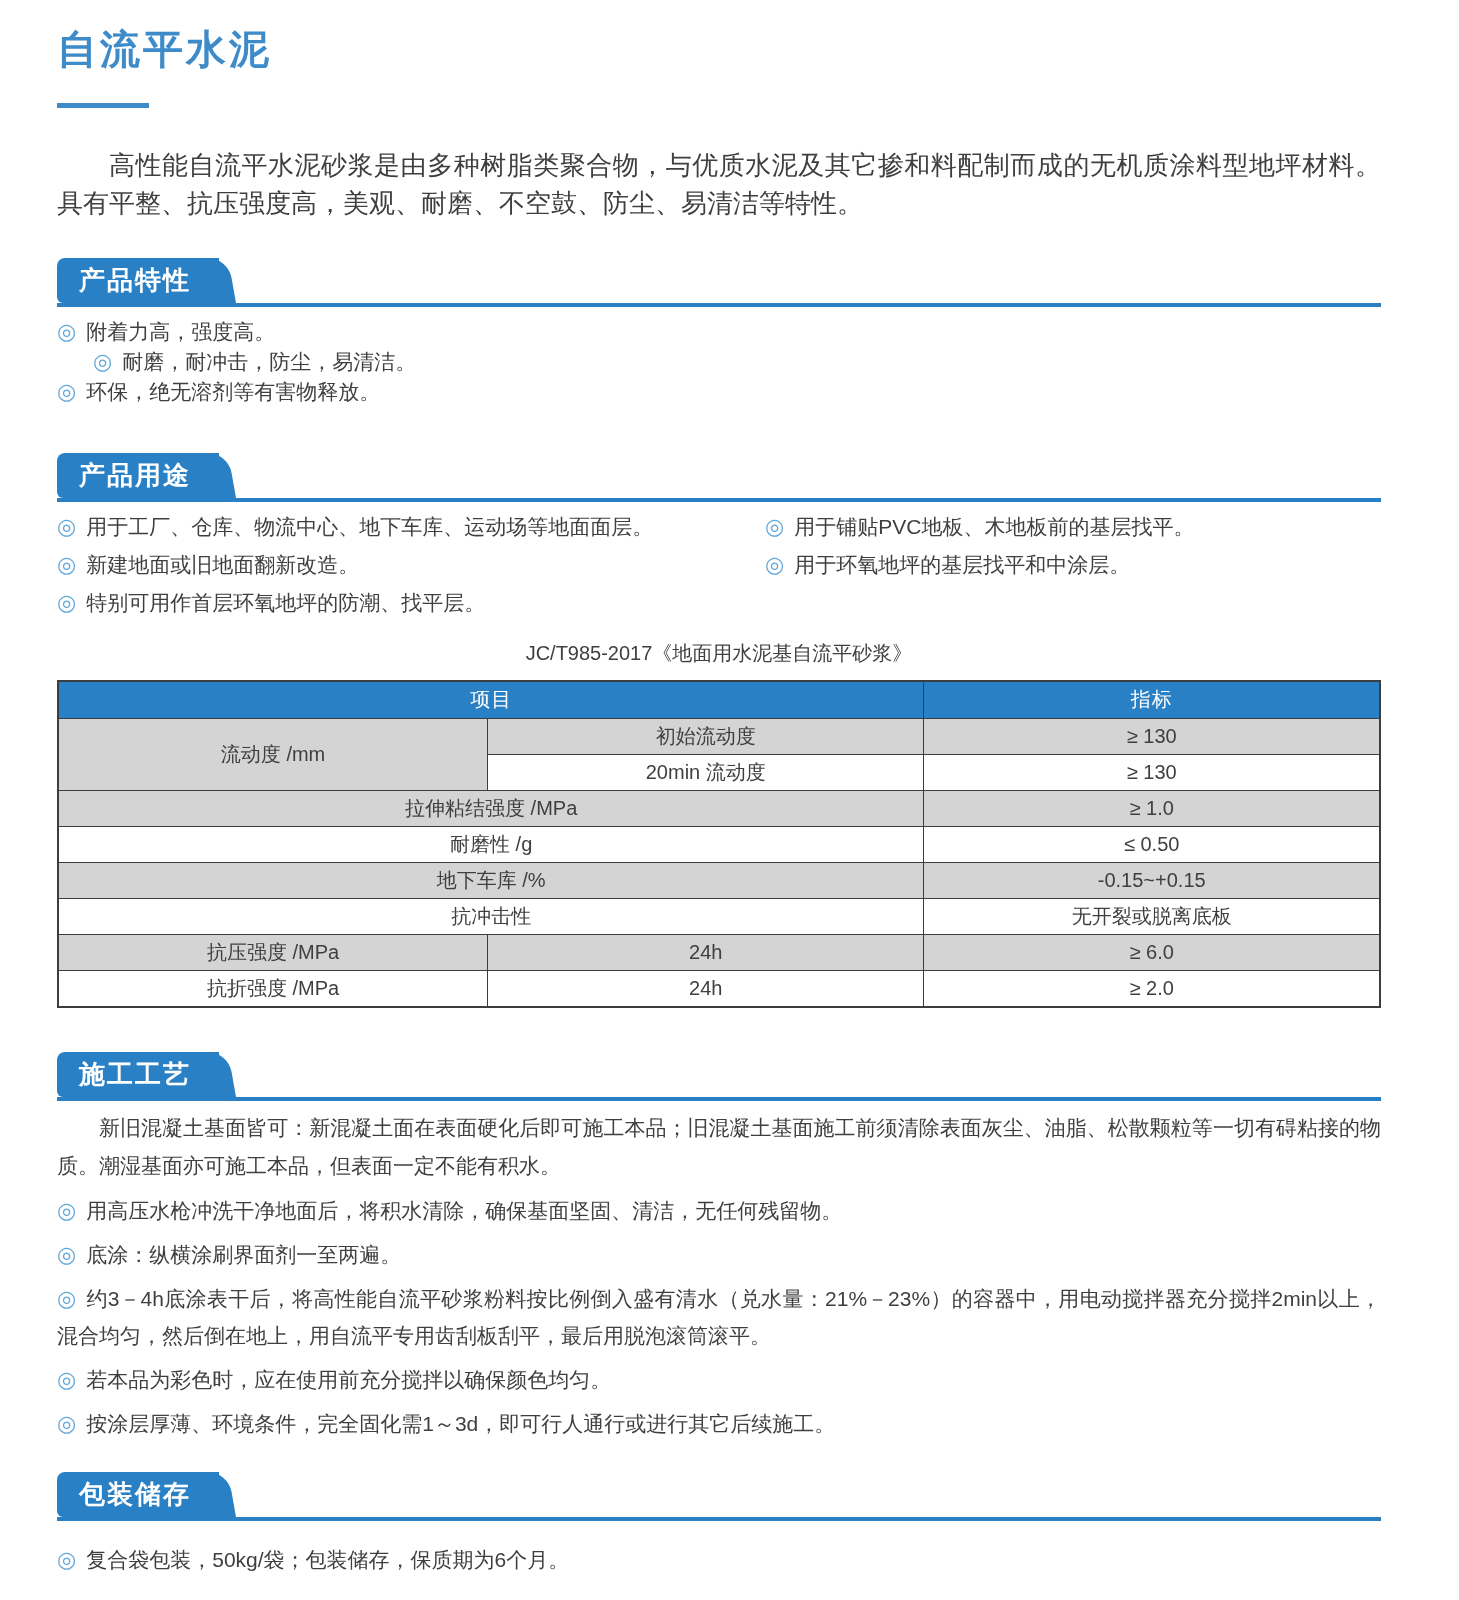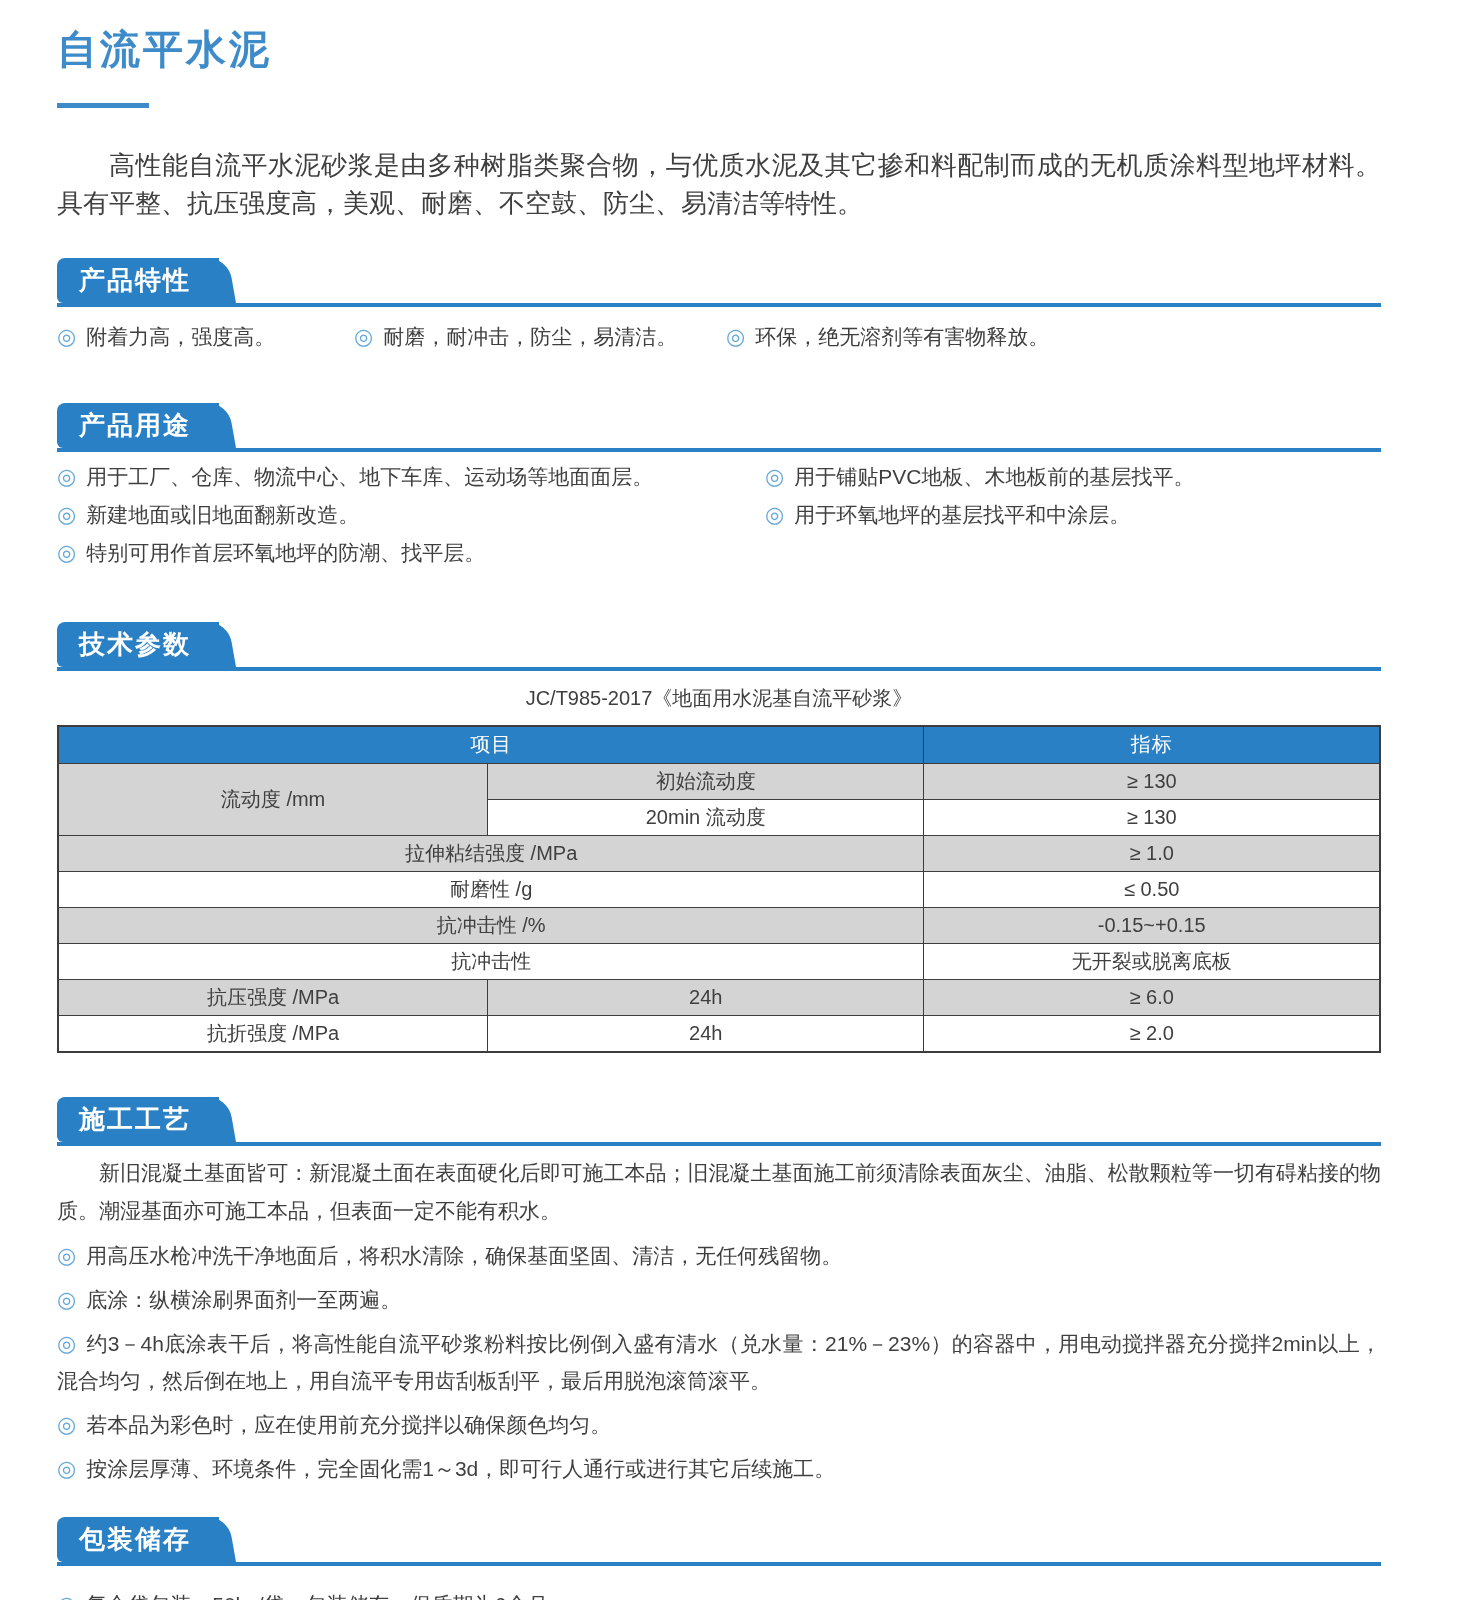--- a/index.html
+++ b/index.html
@@ -33,21 +33,21 @@
   .tab::before{
     content:"";position:absolute;top:0;right:-17px;width:46px;height:45px;
     background:var(--accent);border-radius:0 20px 0 0;
     transform:skewX(10deg);transform-origin:100% 100%;
   }
   .tab .tab-label{position:relative;}
 
   .bullet{color:var(--bullet);margin-right:10px;font-size:22px;}
 
   .features-head{margin-top:36px;}
-  .features-row{display:flex;margin-top:10px;font-size:21px;line-height:40px;}
+  .features-row{display:flex;margin-top:10px;font-size:21px;line-height:30px;flex-direction:column;}
   .features-row .feature-item:nth-child(1){width:261px;}
   .features-row .feature-item:nth-child(2){width:372px;margin-left:36px;}
 
   .uses-head{margin-top:46px;}
   .uses-grid{display:grid;grid-template-columns:708px 1fr;margin-top:10px;}
   .use-item{font-size:21px;line-height:30px;margin-bottom:8px;}
 
   .specs-head{margin-top:46px;}
   .spec-caption{text-align:center;font-size:20px;line-height:26px;margin-top:14px;}
   table.spec{width:100%;border-collapse:collapse;margin-top:14px;table-layout:fixed;border:2px solid var(--border);}
@@ -109,25 +109,20 @@
     <div class="uses-col">
       <div class="use-item">
         <span class="bullet">◎</span><span>用于铺贴PVC地板、木地板前的基层找平。</span>
       </div>
       <div class="use-item">
         <span class="bullet">◎</span><span>用于环氧地坪的基层找平和中涂层。</span>
       </div>
     </div>
   </div>
 
-  <div class="section-head specs-head">
-    <div class="tab">
-      <span class="tab-label">技术参数</span>
-    </div>
-  </div>
   <div class="spec-caption">JC/T985-2017《地面用水泥基自流平砂浆》</div>
 
   <table class="spec">
     <colgroup>
         <col style="width:32.5%">
         <col style="width:33%">
         <col style="width:34.5%">
       </colgroup>
     <thead>
       <tr>
@@ -147,21 +142,21 @@
       </tr>
       <tr class="alt">
         <td colspan="2">拉伸粘结强度 /MPa</td>
         <td>≥ 1.0</td>
       </tr>
       <tr>
         <td colspan="2">耐磨性 /g</td>
         <td>≤ 0.50</td>
       </tr>
       <tr class="alt">
-        <td colspan="2">抗冲击性 /%</td>
+        <td colspan="2">地下车库 /%</td>
         <td>-0.15~+0.15</td>
       </tr>
       <tr>
         <td colspan="2">抗冲击性</td>
         <td>无开裂或脱离底板</td>
       </tr>
       <tr class="alt">
         <td>抗压强度 /MPa</td>
         <td>24h</td>
         <td>≥ 6.0</td>

